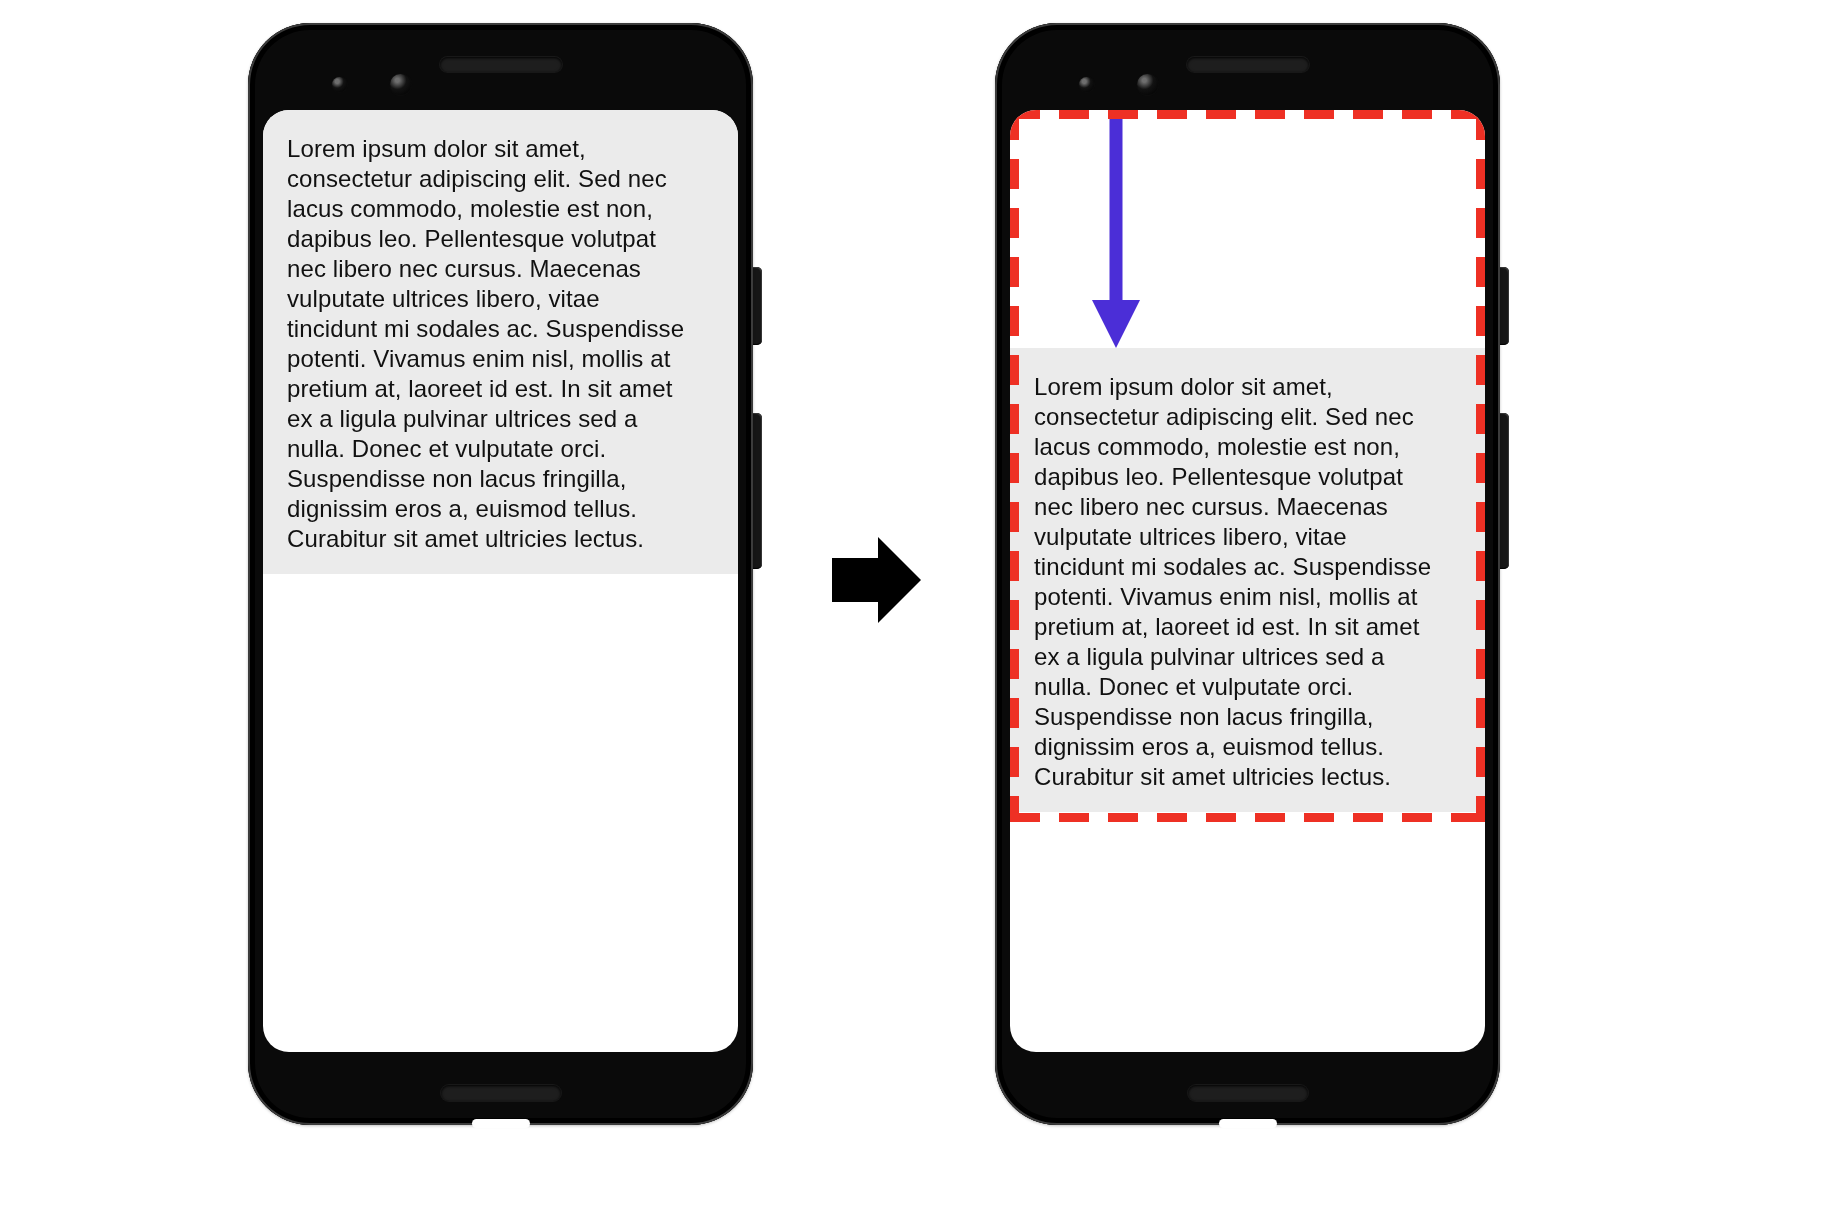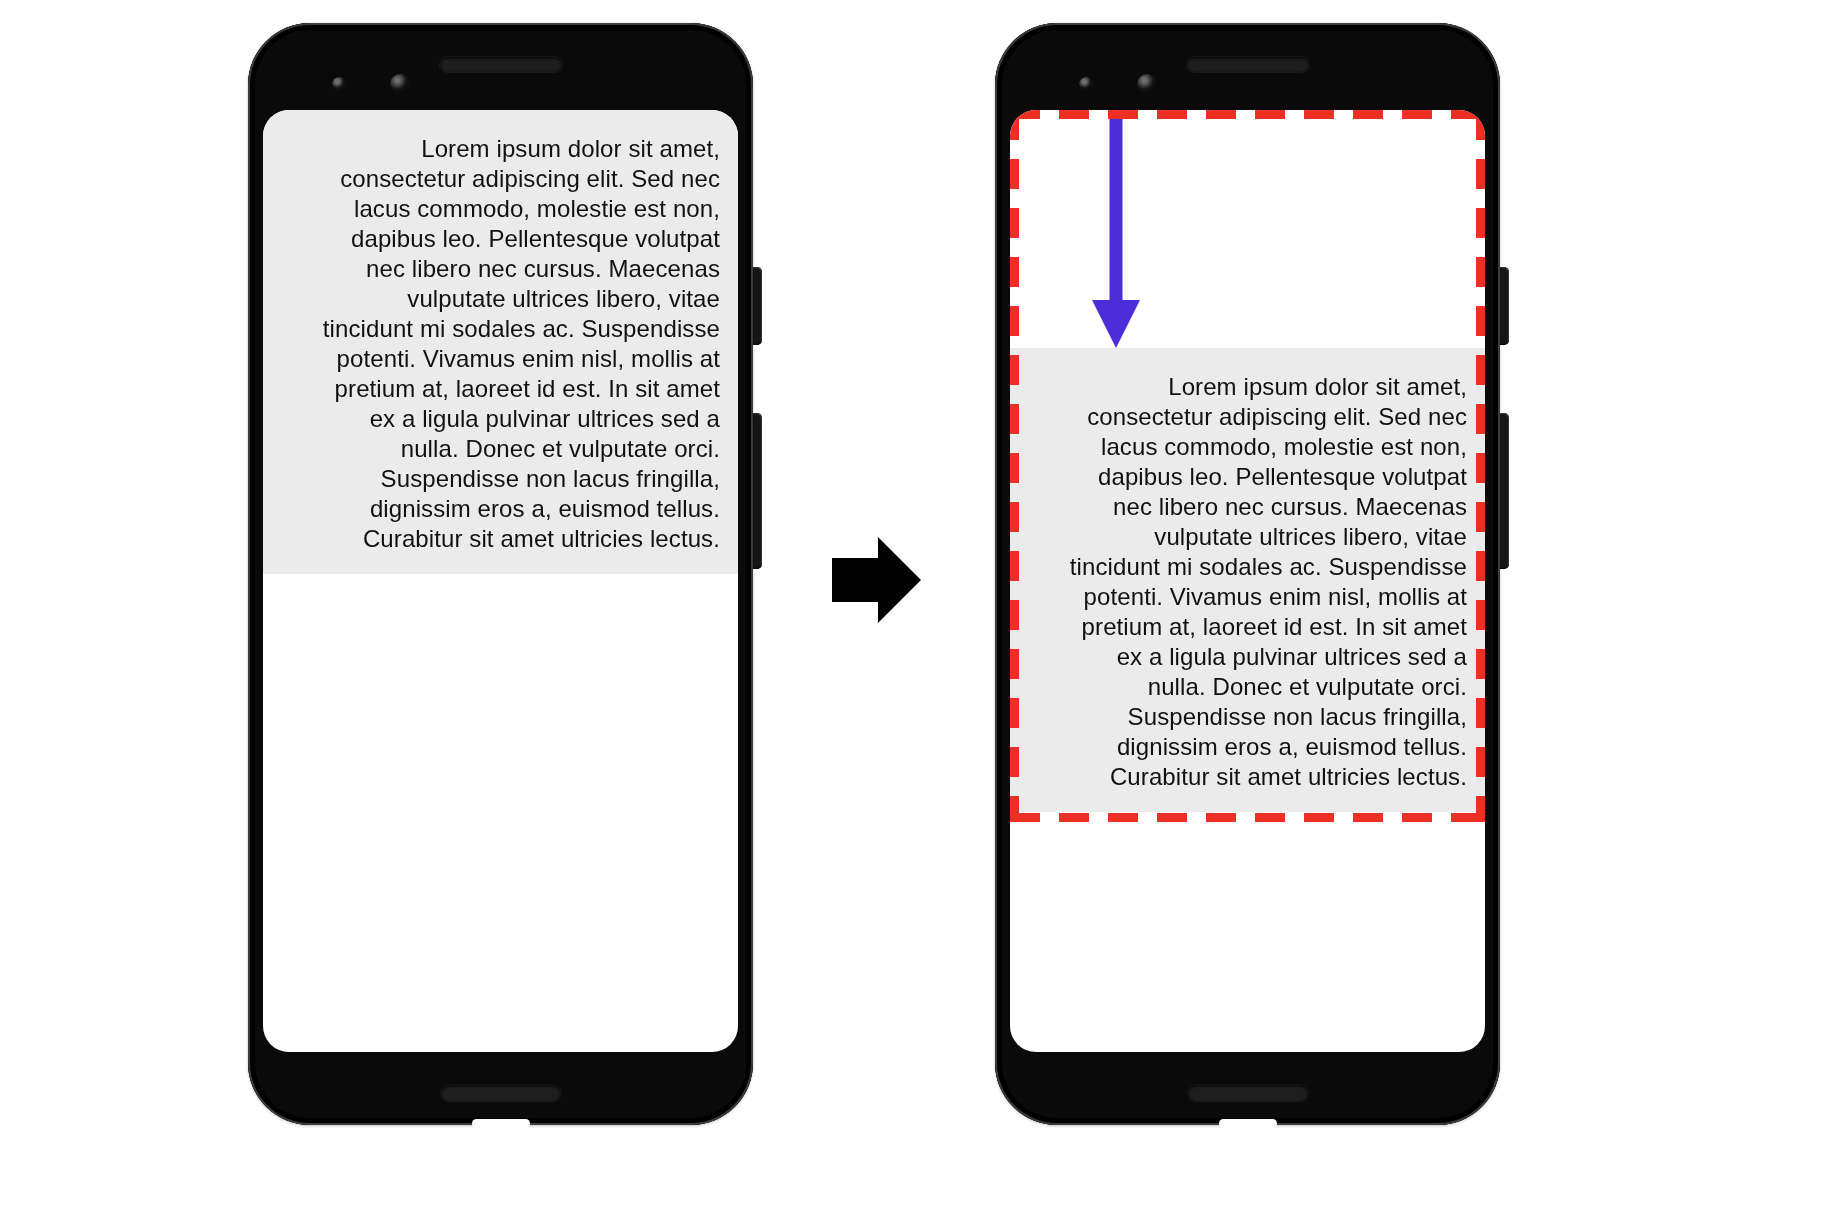--- a/index.html
+++ b/index.html
@@ -1,20 +1,19 @@
 <!DOCTYPE html>
 <html style="--page-bg: #ffffff; --phone-body: #0a0a0a; --screen-bg: #ffffff; --text-block-bg: #ebebeb; --text-color: #111111; --shift-region-red: #ee3024; --shift-arrow-blue: #4b2ed7; --transform-arrow-black: #000000;"><head>
 <meta charset="utf-8">
 <style>
   html,body { margin:0; padding:0; }
   .canvas {
     position:relative; width:1830px; height:1208px;
     background:var(--page-bg,#ffffff); overflow:hidden;
     font-family:"Liberation Sans", sans-serif;
-    text-align:right;
   }
 
   
   .phone { position:absolute; top:23px; width:505px; height:1102px; }
   .phone-before { left:248px; }
   .phone-after  { left:995px; }
 
   .side-btn {
     position:absolute; right:-9px; width:14px;
     background:#161616; border-radius:5px;

